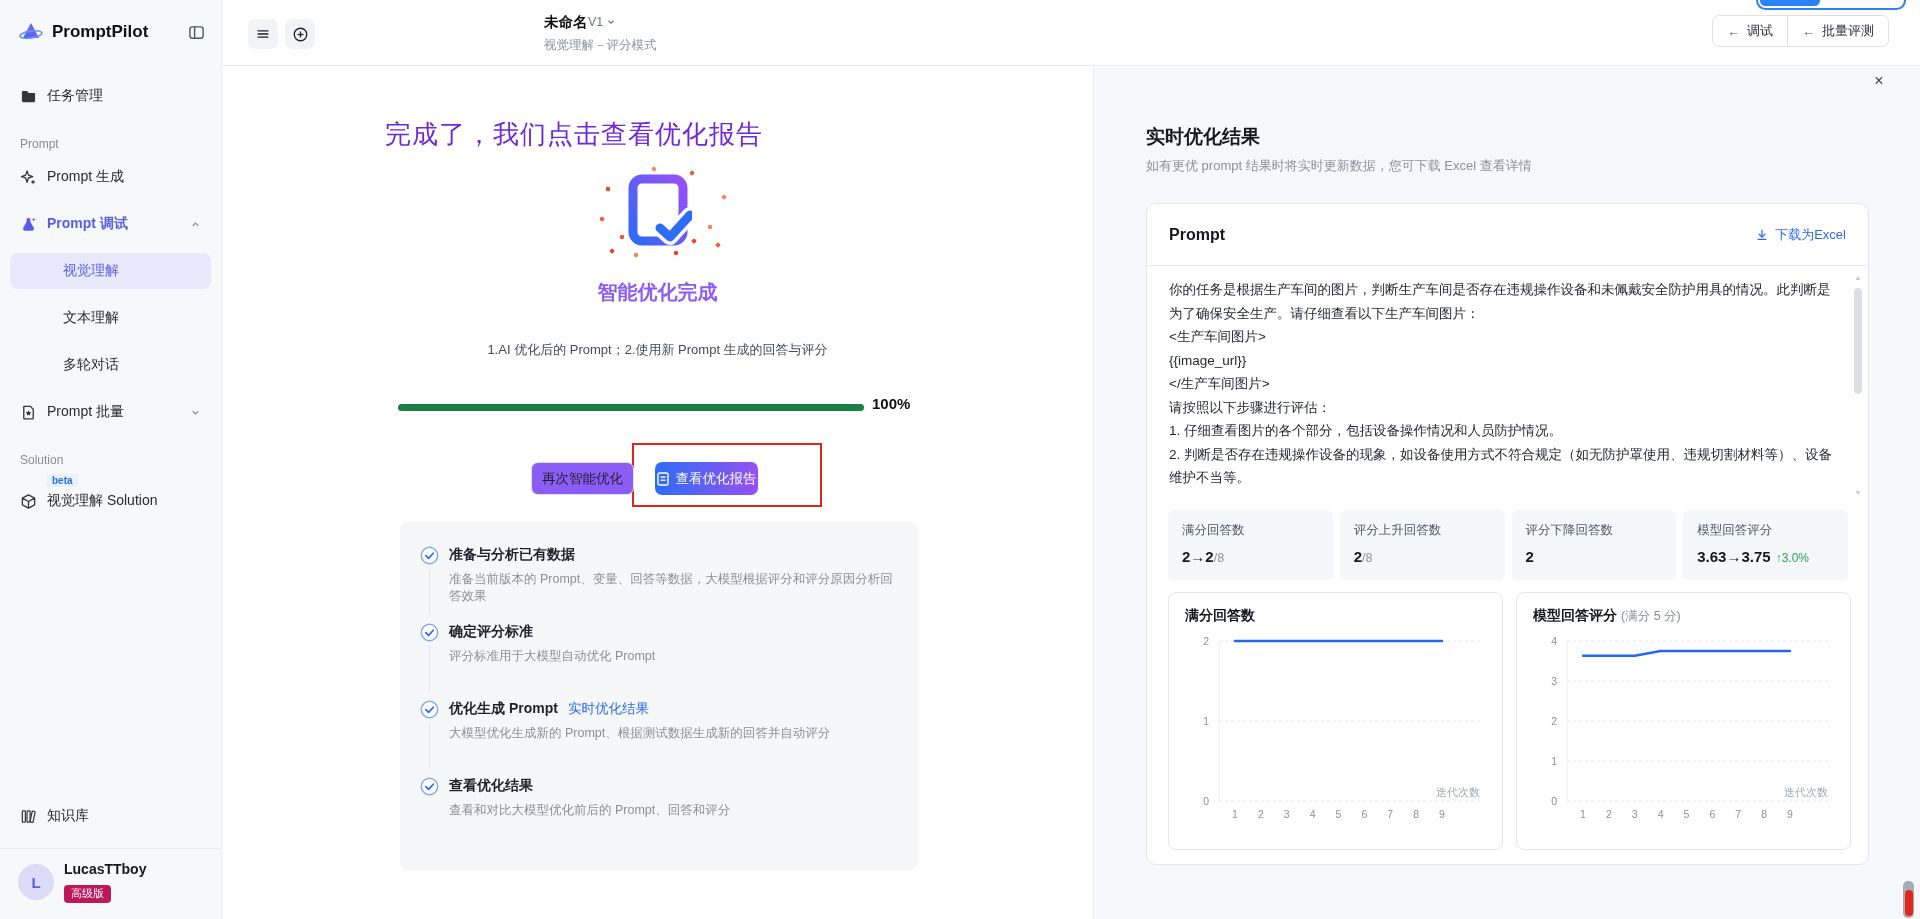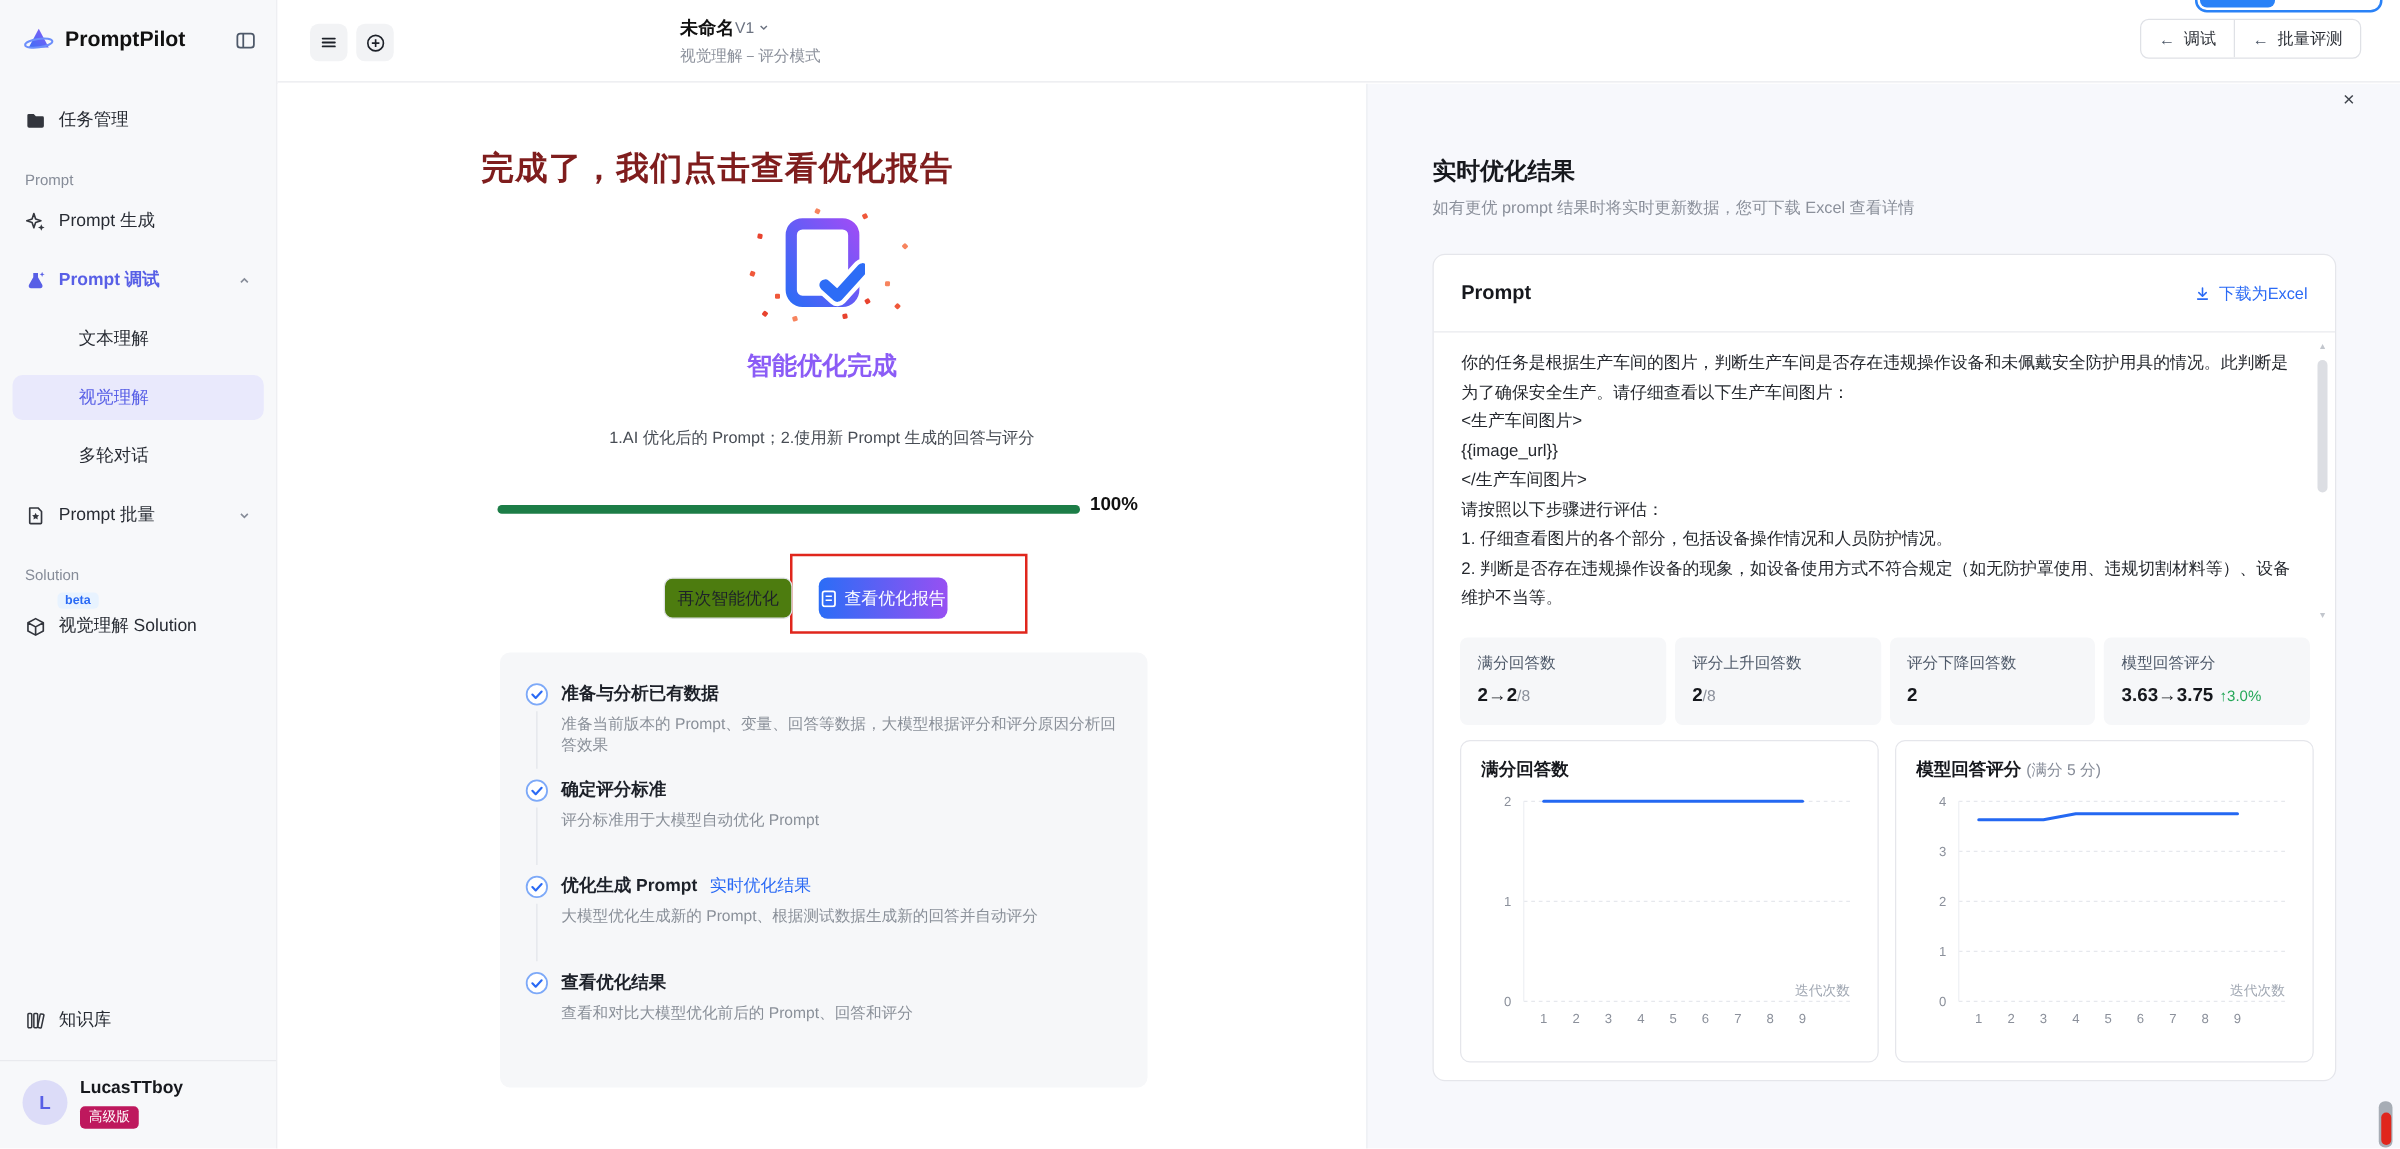--- a/index.html
+++ b/index.html
@@ -39,29 +39,29 @@
   .hd-action { display:flex; align-items:center; gap:7px; padding:0 14px; font-size:13px; color:#2b2f36; cursor:pointer; }
   .hd-action + .hd-action { border-left:1px solid #dfe1e6; }
   .arrow { color:#4e5969; font-size:13px; }
 
   
   .top-pill { position:absolute; left:1756px; top:-9px; width:150px; height:19px; border:2px solid #2a82f7; border-radius:10px; background:#fff; }
   .top-pill .fill { position:absolute; left:2px; top:2px; width:60px; height:11px; background:#2a82f7; border-radius:6px; }
 
   
   .main { position:absolute; left:222px; top:67px; width:871px; bottom:0; background:#fff; }
-  .annotation { position:absolute; left:163px; top:50px; font-size:26px; font-weight:bold; color:#7f1d1d; letter-spacing:1px; }
+  .annotation { position:absolute; left:163px; top:50px; font-size:26px; font-weight:normal; color:#6d28d9; letter-spacing:1px; }
   .done-icon { position:absolute; left:402px; top:106px; }
   .confetti { position:absolute; border-radius:1px; }
   .result-title { position:absolute; left:0; width:100%; top:212px; text-align:center; font-size:20px; font-weight:bold; color:#8b5cf6; }
   .result-desc { position:absolute; left:0; width:100%; text-align:center; font-size:13px; color:#474c54; }
   .progress-bar { position:absolute; left:176px; top:337px; width:466px; height:7px; border-radius:4px; background:#1c7d47; }
   .progress-label { position:absolute; left:650px; top:328px; font-size:15px; font-weight:bold; color:#111; }
   .btn { position:absolute; top:395px; height:33px; border-radius:7px; font-size:13.5px; display:flex; align-items:center; justify-content:center; cursor:pointer; }
-  .btn-retry { left:309px; width:103px; background:#4d7c0f; border:1px solid #dfe1e6; color:#1d2129; }
+  .btn-retry { left:309px; width:103px; background:#8b5cf6; border:1px solid #dfe1e6; color:#1d2129; }
   .btn-report { left:433px; width:103px; border:none; background:linear-gradient(90deg,#2b6df6,#9750f2); color:#fff; gap:7px; }
   .red-box { position:absolute; left:410px; top:376px; width:190px; height:64px; border:2px solid #e0261c; }
   .steps-panel { position:absolute; left:178px; top:455px; width:518px; height:348px; background:#f6f7f9; border-radius:8px; padding:24px 20px 0 20px; }
   .step { position:relative; padding-left:29px; min-height:77px; }
   .step:last-child { min-height:0; }
   .step .ck { position:absolute; left:0; top:0; }
   .step:not(:last-child)::after { content:""; position:absolute; left:9px; top:23px; bottom:8px; width:1px; background:#e2e5ea; }
   .step-title { font-size:14px; font-weight:bold; color:#1d2129; display:flex; align-items:center; gap:10px; }
   .step-link { font-size:13.5px; font-weight:normal; color:#2a6af5; cursor:pointer; }
   .step-desc { margin-top:7px; font-size:12.5px; color:#8a9099; line-height:17px; }
@@ -148,25 +148,25 @@
               <path d="M14.5 1.5 l0.6 1.6 1.6 0.6 -1.6 0.6 -0.6 1.6 -0.6 -1.6 -1.6 -0.6 1.6 -0.6 Z" fill="#585fe6"></path>
             </svg>
           </span>
           <span class="lbl">Prompt 调试</span>
           <span class="icon-btn">
             <svg width="11" height="11" viewBox="0 0 12 12">
               <polyline points="3,7.5 6,4.5 9,7.5" fill="none" stroke="#868c98" stroke-width="1.4"></polyline>
             </svg>
           </span>
         </div>
+        <div class="side-item child selected">
+          <span class="lbl">视觉理解</span>
+        </div>
         <div class="side-item child">
           <span class="lbl">文本理解</span>
-        </div>
-        <div class="side-item child selected">
-          <span class="lbl">视觉理解</span>
         </div>
         <div class="side-item child">
           <span class="lbl">多轮对话</span>
         </div>
         <div class="side-item">
           <span class="icon-btn">
             <svg width="17" height="17" viewBox="0 0 18 18">
               <path d="M4 2.5 h7 l3 3 v9.5 a0.8 0.8 0 0 1 -0.8 0.8 H4.8 A0.8 0.8 0 0 1 4 15 Z" fill="none" stroke="#33363d" stroke-width="1.4" stroke-linejoin="round"></path>
               <path d="M9 6.5 l0.9 1.9 2.1 0.3 -1.5 1.5 0.3 2.1 -1.8 -1 -1.8 1 0.3 -2.1 -1.5 -1.5 2.1 -0.3 Z" fill="#33363d"></path>
             </svg>

